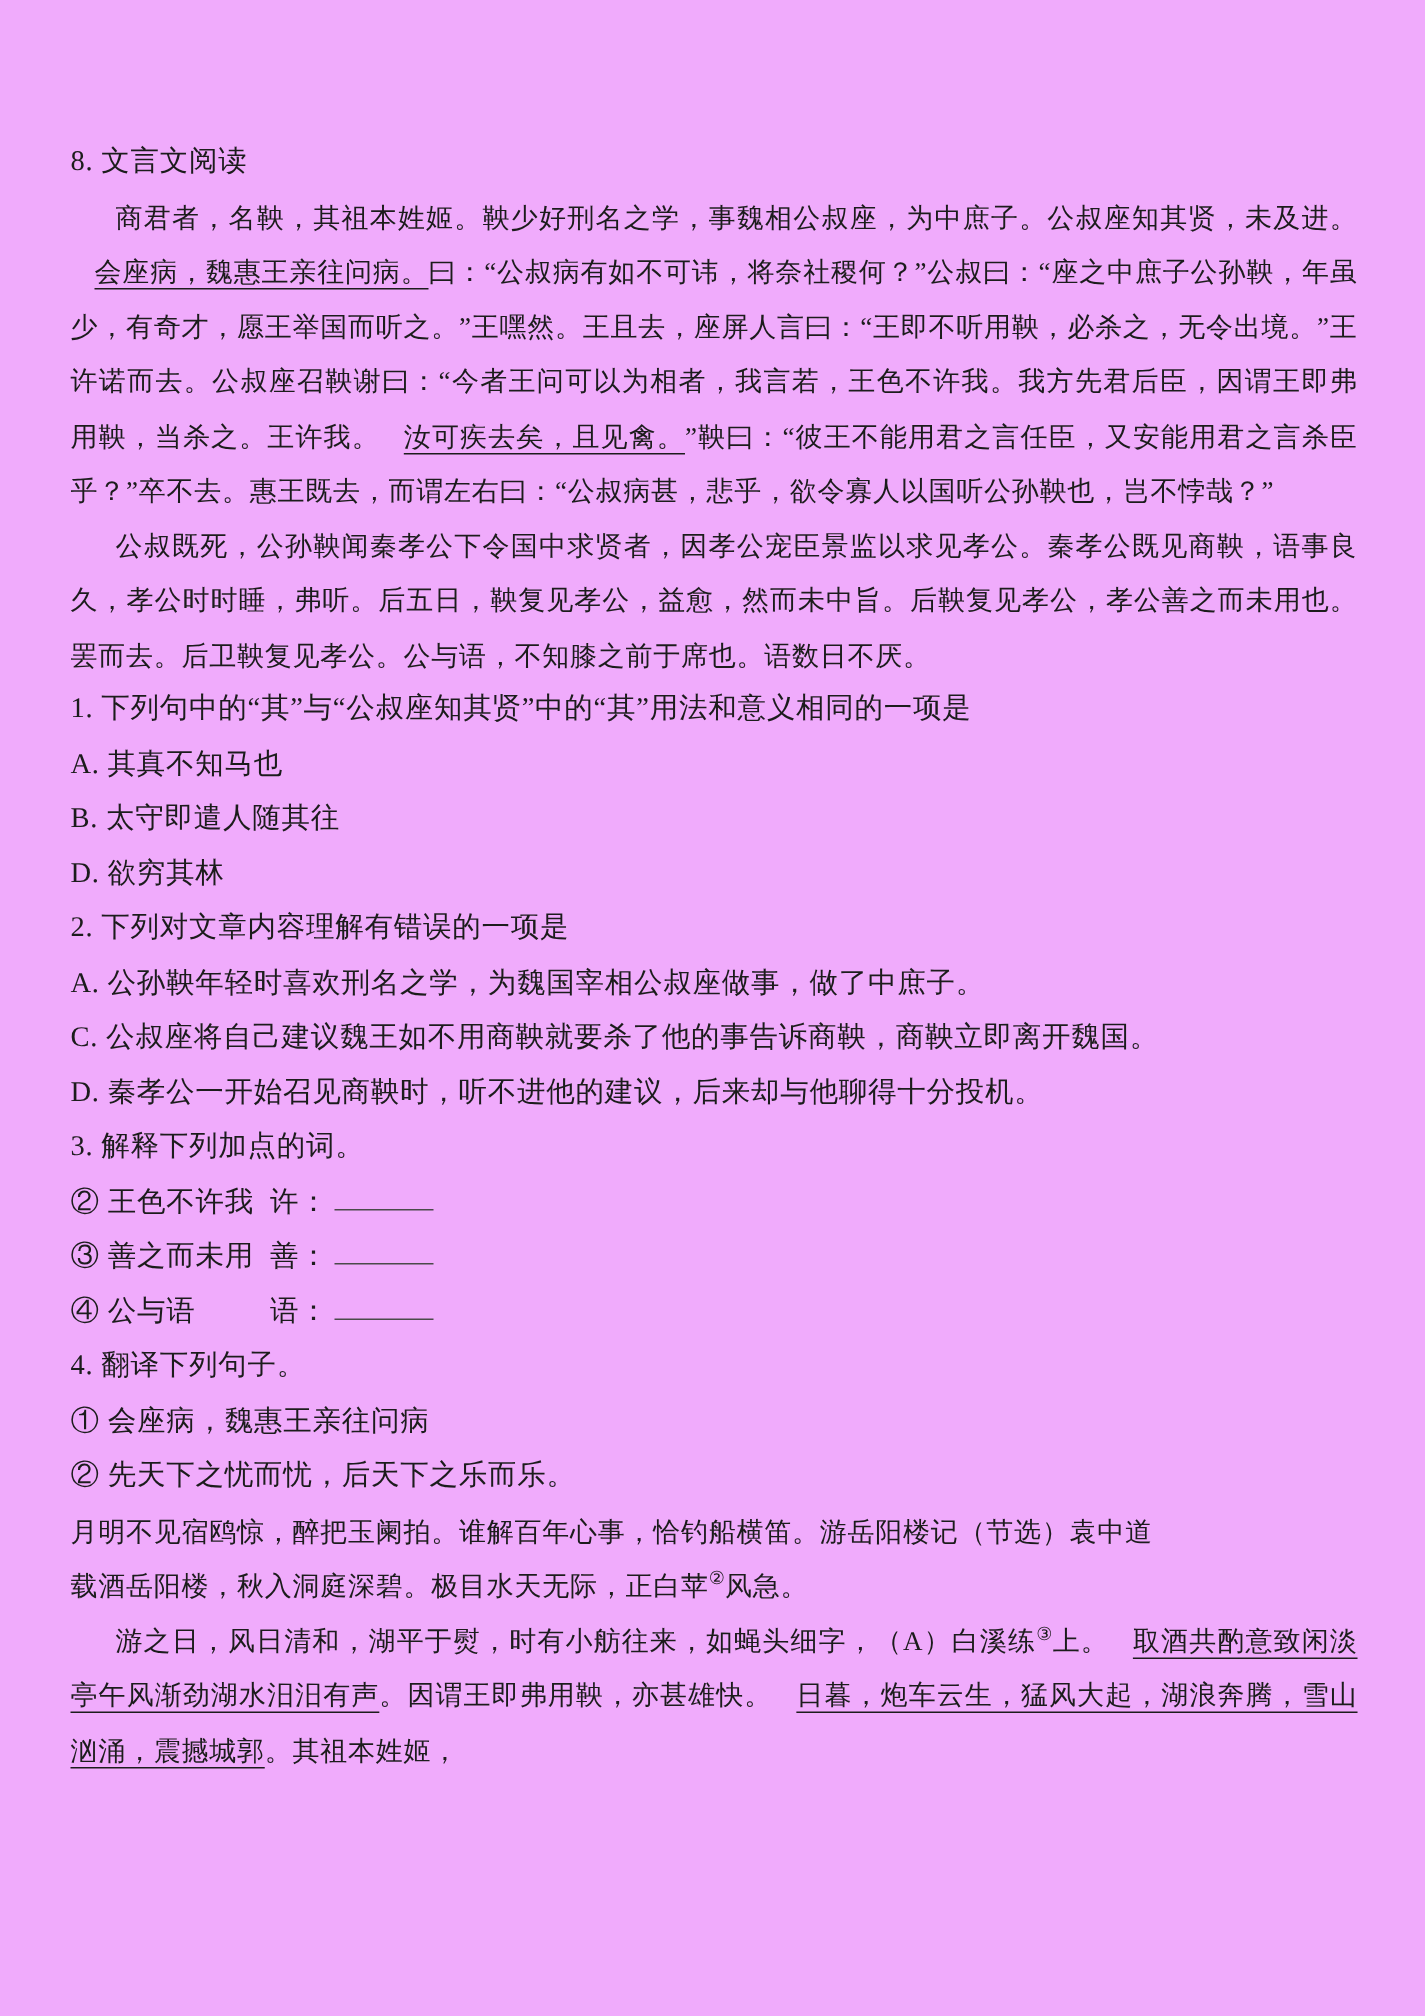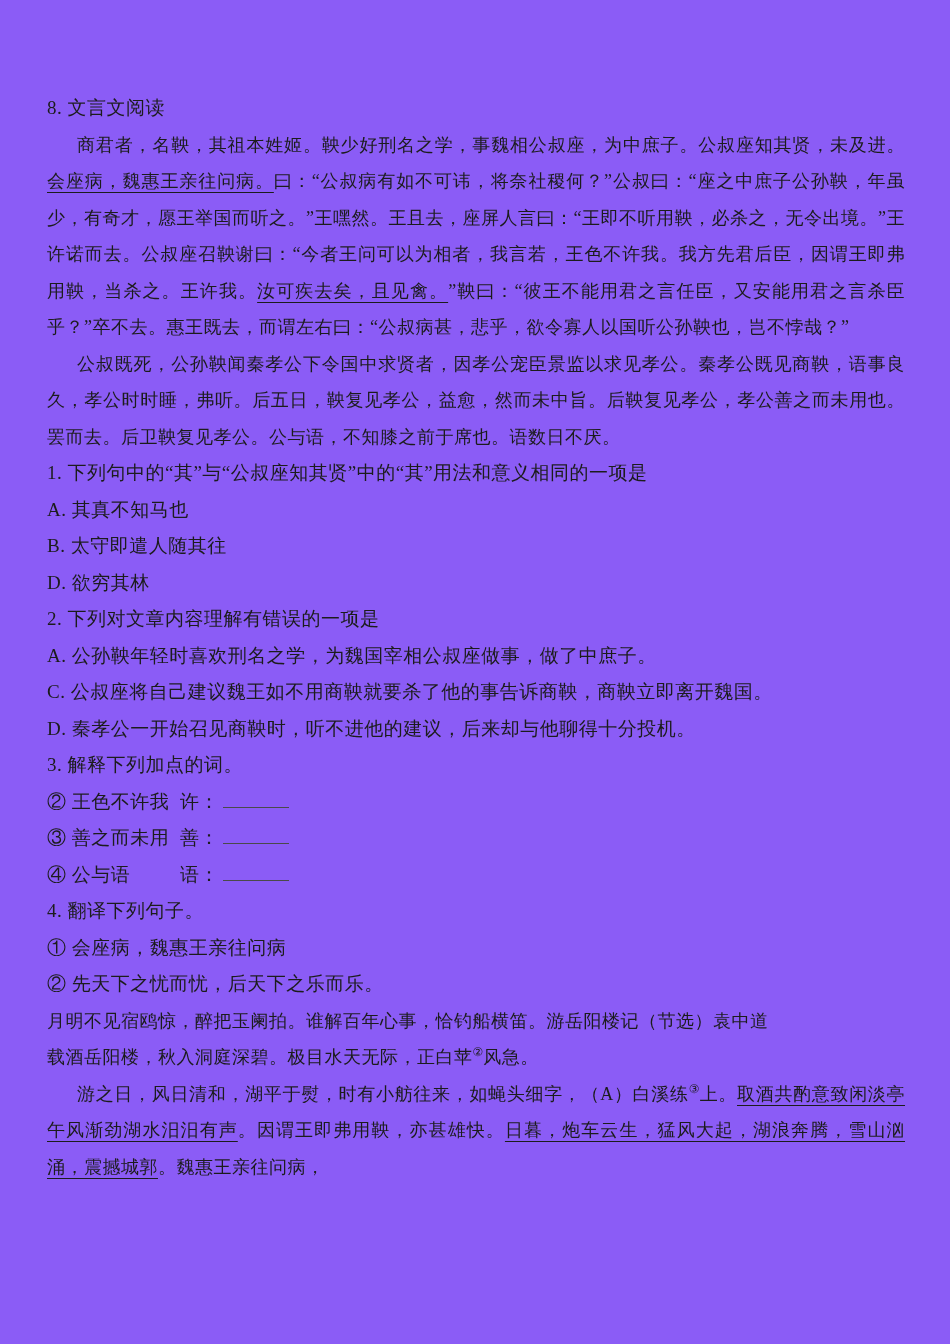--- a/index.html
+++ b/index.html
@@ -2,36 +2,37 @@
 <html><head>
 <meta charset="utf-8">
 <style>
   * { margin: 0; padding: 0; box-sizing: border-box; }
   html, body { background: #ffffff; }
   .page {
     position: relative;
     width: 950px;
     height: 1344px;
     margin: 0 auto;
-    background: #8b5cf6;
+    background: #f0abfc;
     color: #1c1c1c;
     font-family: "Liberation Serif", "DejaVu Serif", serif;
     font-size: 19px;
     line-height: 36.5px;
     letter-spacing: 0.5px;
     padding: 90px 45px 0 47px;
     overflow: hidden;
   }
   .para { text-align: justify; }
   .indent { text-indent: 30px; }
   .script { font-size: 18px; }
   .ul {
     text-decoration: underline;
     text-underline-offset: 5px;
     text-decoration-thickness: 1px;
+    margin-left: 16px;
   }
   .sup {
     font-size: 12px;
     vertical-align: super;
     line-height: 0;
     letter-spacing: 0;
   }
   .line { white-space: nowrap; overflow: hidden; }
   .q3row { }
   .q3-phrase { display: inline-block; width: 133px; }
@@ -79,15 +80,15 @@
   </div>
 
   <div class="line">4. 翻译下列句子。</div>
   <div class="line">① 会座病，魏惠王亲往问病</div>
   <div class="line">② 先天下之忧而忧，后天下之乐而乐。</div>
 
 
   <div class="para script"><span>月明不见宿鸥惊，醉把玉阑拍。谁解百年心事，恰钓船横笛。游岳阳楼记（节选）袁中道</span></div>
   <div class="para script"><span>载酒岳阳楼，秋入洞庭深碧。极目水天无际，正白苹</span><span class="sup">②</span><span>风急。</span></div>
 
-  <p class="para script indent"><span>游之日，风日清和，湖平于熨，时有小舫往来，如蝇头细字，（A）白溪练</span><span class="sup">③</span><span>上。</span><span class="ul">取酒共酌意致闲淡亭午风渐劲湖水汨汨有声</span><span>。因谓王即弗用鞅，亦甚雄快。</span><span class="ul">日暮，炮车云生，猛风大起，湖浪奔腾，雪山汹涌，震撼城郭</span><span>。魏惠王亲往问病，</span></p>
+  <p class="para script indent"><span>游之日，风日清和，湖平于熨，时有小舫往来，如蝇头细字，（A）白溪练</span><span class="sup">③</span><span>上。</span><span class="ul">取酒共酌意致闲淡亭午风渐劲湖水汨汨有声</span><span>。因谓王即弗用鞅，亦甚雄快。</span><span class="ul">日暮，炮车云生，猛风大起，湖浪奔腾，雪山汹涌，震撼城郭</span><span>。其祖本姓姬，</span></p>
 
 </div>
 
 </body></html>

